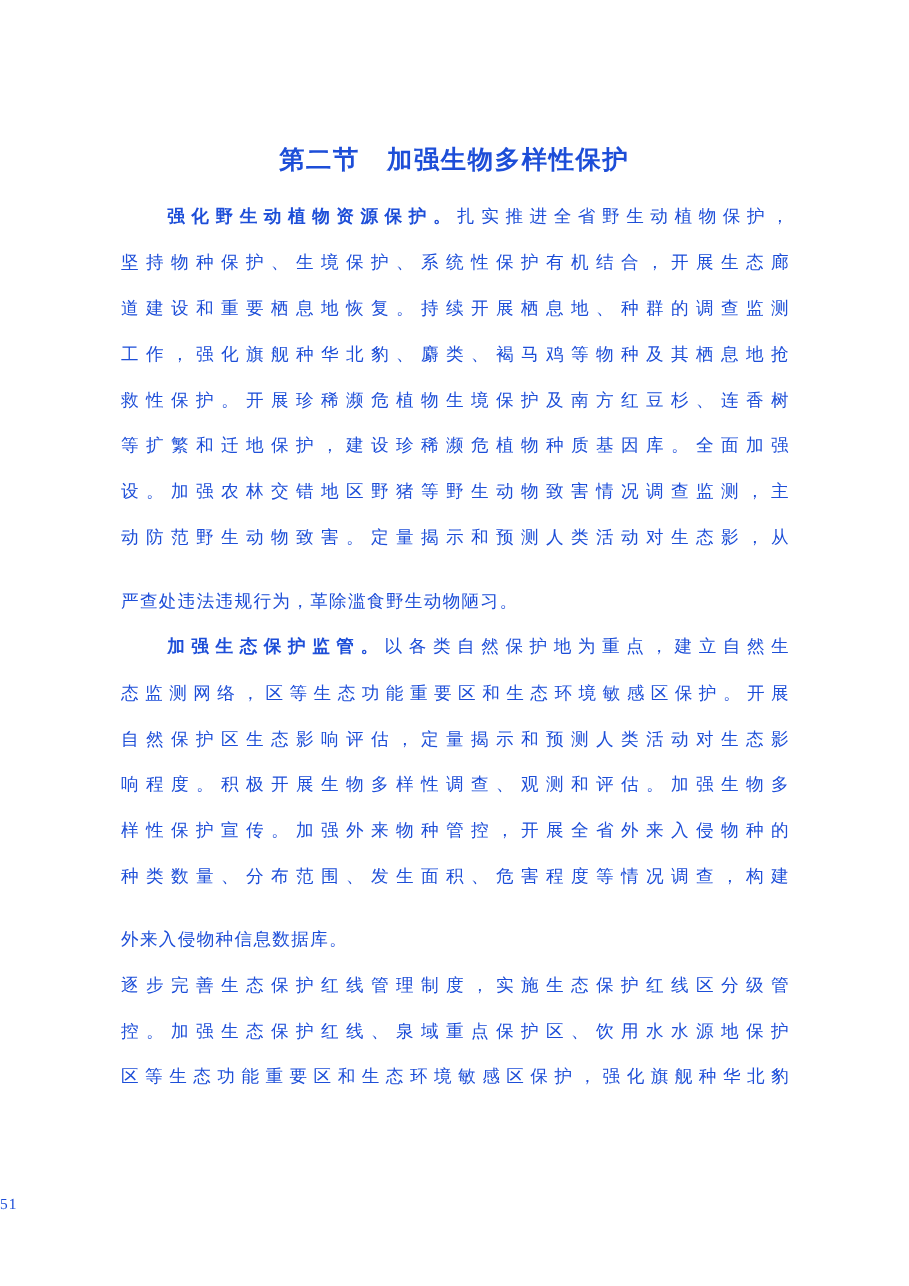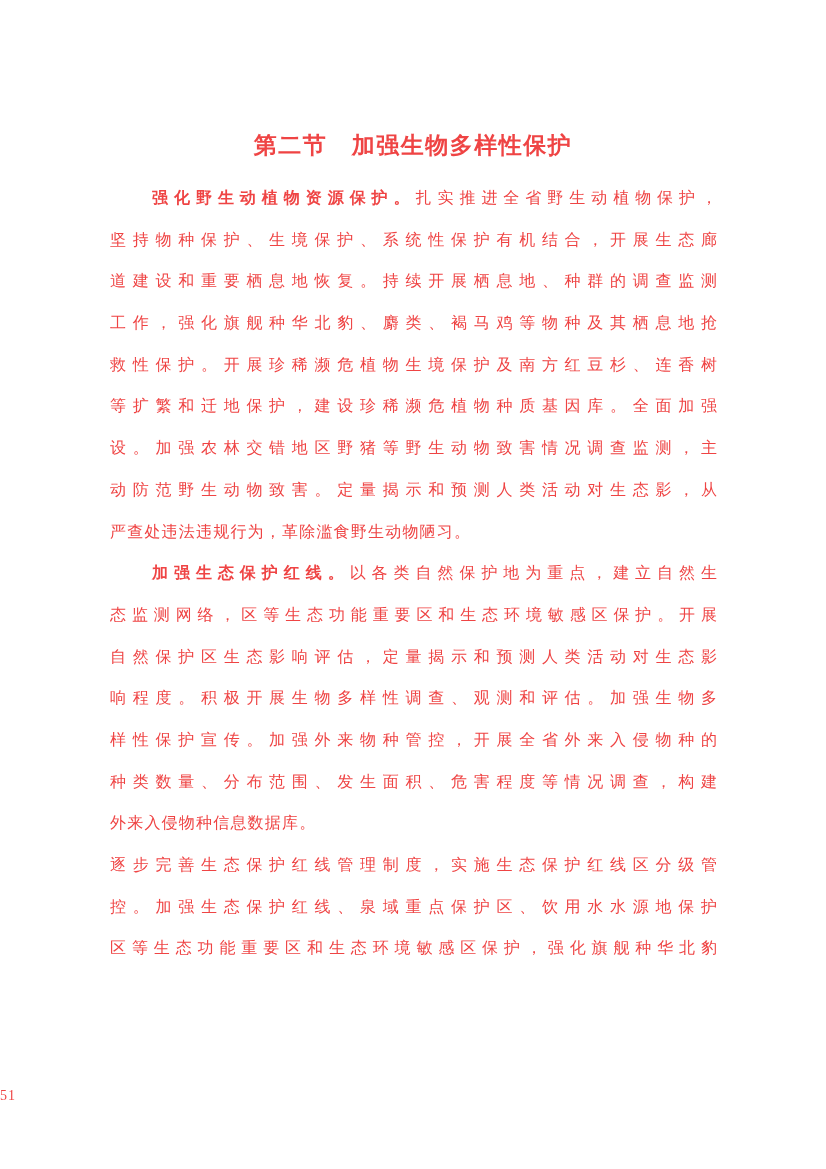--- a/index.html
+++ b/index.html
@@ -5,21 +5,21 @@
   html, body {
     margin: 0;
     padding: 0;
     background: #ffffff;
   }
   .page {
     position: relative;
     width: 826px;
     height: 1169px;
     background: #ffffff;
-    color: #ef4444;
+    color: #1d4ed8;
     font-family: "Liberation Serif", "DejaVu Serif", serif;
     overflow: hidden;
   }
   .section-title {
     position: absolute;
     top: 131px;
     left: 0;
     width: 826px;
     text-align: center;
     font-size: 23px;
@@ -41,20 +41,21 @@
     text-align-last: justify;
     overflow: hidden;
   }
   .line.first {
     text-indent: 42px;
   }
   .line.last {
     text-align: left;
     text-align-last: left;
     letter-spacing: 1.2px;
+    margin-top: 16px;
   }
   .lead {
     font-weight: bold;
   }
   .page-number {
     position: absolute;
     top: 1088px;
     left: 0;
     width: 826px;
     text-align: left;
@@ -71,21 +72,21 @@
   <div class="content">
       <div class="line first"><span class="lead">强化野生动植物资源保护。</span>扎实推进全省野生动植物保护，</div>
       <div class="line mid">坚持物种保护、生境保护、系统性保护有机结合，开展生态廊</div>
       <div class="line mid">道建设和重要栖息地恢复。持续开展栖息地、种群的调查监测</div>
       <div class="line mid">工作，强化旗舰种华北豹、麝类、褐马鸡等物种及其栖息地抢</div>
       <div class="line mid">救性保护。开展珍稀濒危植物生境保护及南方红豆杉、连香树</div>
       <div class="line mid">等扩繁和迁地保护，建设珍稀濒危植物种质基因库。全面加强</div>
       <div class="line mid">设。加强农林交错地区野猪等野生动物致害情况调查监测，主</div>
       <div class="line mid">动防范野生动物致害。定量揭示和预测人类活动对生态影，从</div>
       <div class="line last">严查处违法违规行为，革除滥食野生动物陋习。</div>
-      <div class="line first"><span class="lead">加强生态保护红线。</span>以各类自然保护地为重点，建立自然生</div>
+      <div class="line first"><span class="lead">加强生态保护监管。</span>以各类自然保护地为重点，建立自然生</div>
       <div class="line mid">态监测网络，区等生态功能重要区和生态环境敏感区保护。开展</div>
       <div class="line mid">自然保护区生态影响评估，定量揭示和预测人类活动对生态影</div>
       <div class="line mid">响程度。积极开展生物多样性调查、观测和评估。加强生物多</div>
       <div class="line mid">样性保护宣传。加强外来物种管控，开展全省外来入侵物种的</div>
       <div class="line mid">种类数量、分布范围、发生面积、危害程度等情况调查，构建</div>
       <div class="line last">外来入侵物种信息数据库。</div>
       <div class="line mid">逐步完善生态保护红线管理制度，实施生态保护红线区分级管</div>
       <div class="line mid">控。加强生态保护红线、泉域重点保护区、饮用水水源地保护</div>
       <div class="line mid">区等生态功能重要区和生态环境敏感区保护，强化旗舰种华北豹</div>
     </div>

